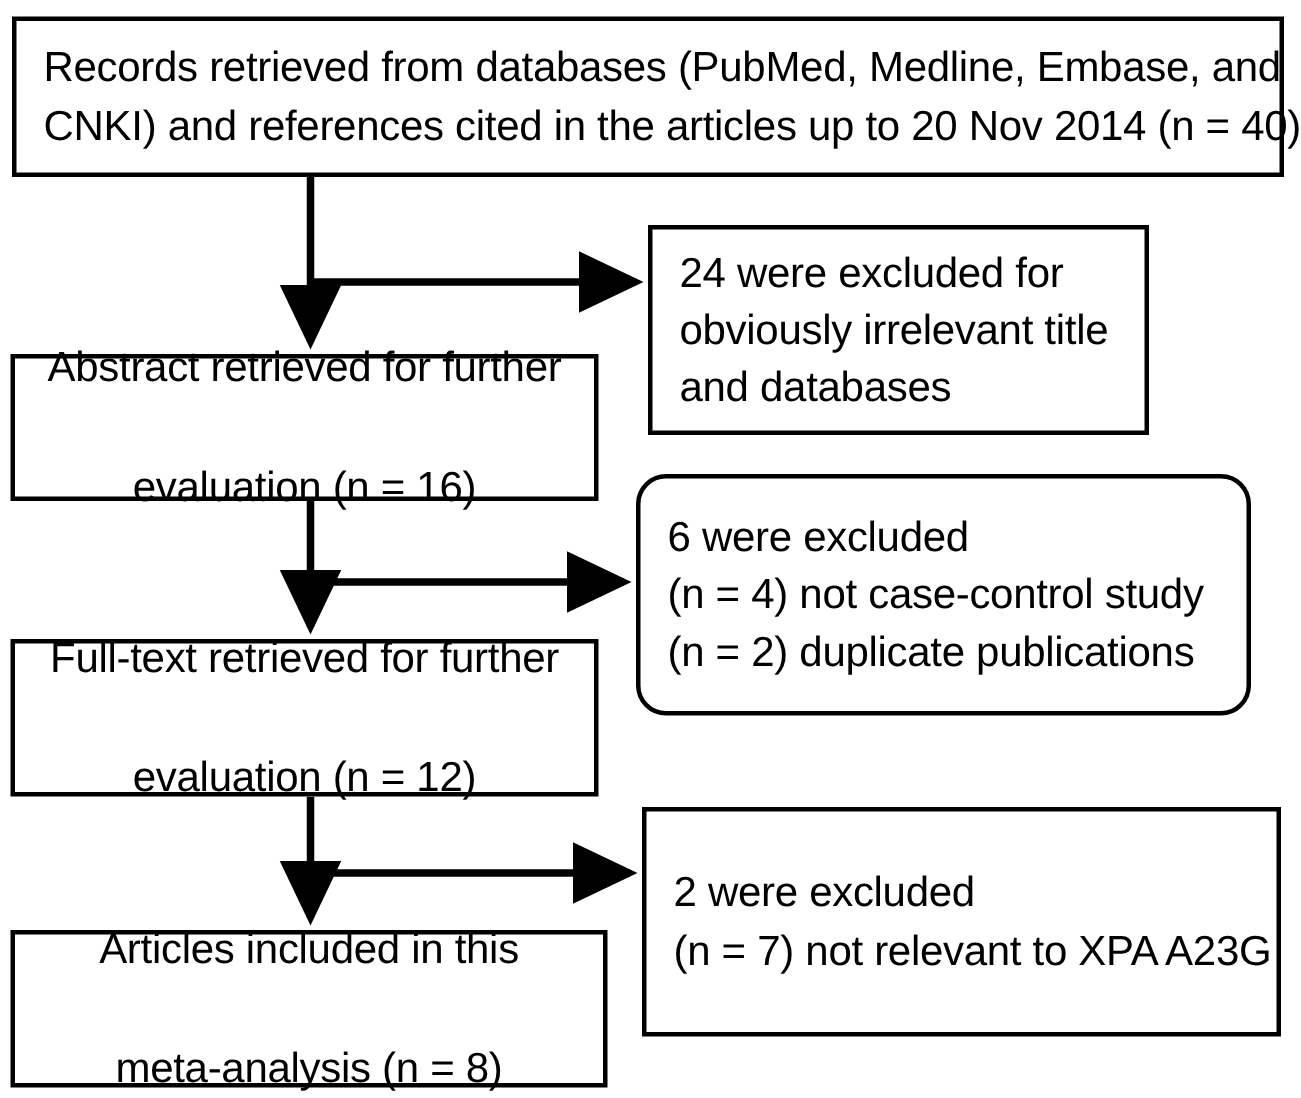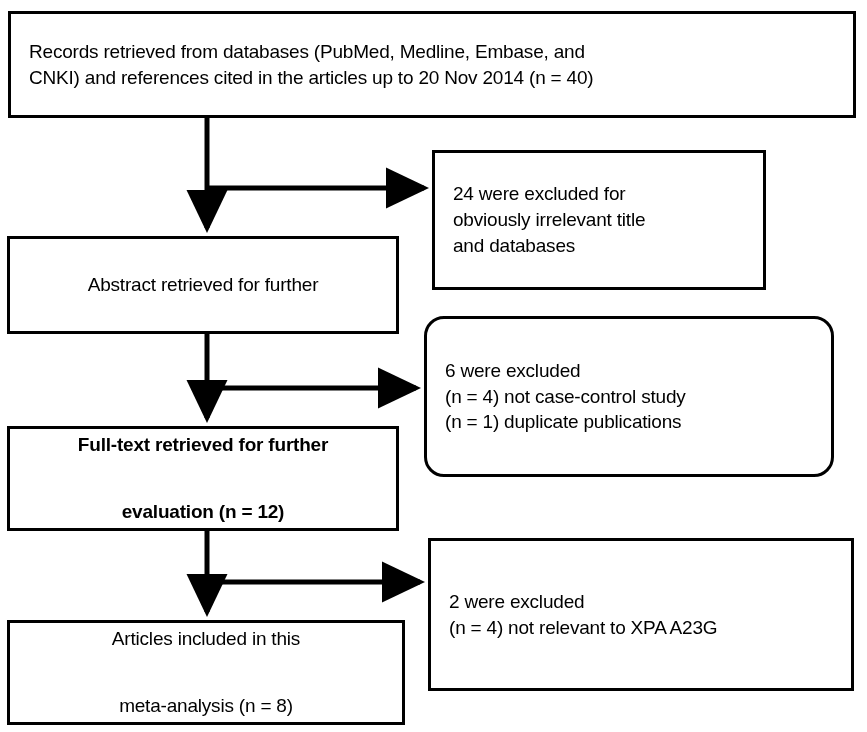--- a/index.html
+++ b/index.html
@@ -28,21 +28,21 @@
   }
   .node {
     position: absolute;
     box-sizing: border-box;
     border: 3px solid #000000;
     background: #ffffff;
     display: flex;
     flex-direction: column;
     justify-content: center;
     color: #000000;
-    font-size: 19px;
+    font-size: 28px;
     line-height: 1.36;
     letter-spacing: -0.2px;
   }
   .node .line {
     display: block;
     white-space: nowrap;
   }
   .align-left {
     align-items: flex-start;
     text-align: left;
@@ -53,21 +53,21 @@
     align-items: center;
     text-align: right;
     padding-left: 10px;
     padding-right: 10px;
     gap: 41px;
   }
 
   
   #node-records      { left: 8px;   top: 11px;  width: 848px; height: 107px; }
   #node-abstract     { left: 7px;   top: 236px; width: 392px; height: 98px;  }
-  #node-fulltext     { left: 7px;   top: 426px; width: 392px; height: 105px; font-weight: bold; }
+  #node-fulltext     { left: 7px;   top: 426px; width: 392px; height: 105px; }
   #node-included     { left: 7px;   top: 620px; width: 398px; height: 105px; }
 
   #node-excluded-1   { left: 432px; top: 150px; width: 334px; height: 140px; }
   #node-excluded-2   { left: 424px; top: 316px; width: 410px; height: 161px; border-radius: 20px; }
   #node-excluded-3   { left: 428px; top: 538px; width: 426px; height: 153px; }
 </style>
 </head>
 <body>
 
 <div id="flowchart">
@@ -101,20 +101,21 @@
     </g>
   </svg>
 
   <div class="node align-left" id="node-records">
     <span class="line">Records retrieved from databases (PubMed, Medline, Embase, and</span>
     <span class="line">CNKI) and references cited in the articles up to 20 Nov 2014 (n = 40)</span>
   </div>
 
   <div class="node align-center" id="node-abstract">
     <span class="line">Abstract retrieved for further</span>
+    <span class="line">evaluation (n = 16)</span>
   </div>
 
   <div class="node align-center" id="node-fulltext">
     <span class="line">Full-text retrieved for further</span>
     <span class="line">evaluation (n = 12)</span>
   </div>
 
   <div class="node align-center" id="node-included">
     <span class="line">Articles included in this</span>
     <span class="line">meta-analysis (n = 8)</span>
@@ -122,21 +123,21 @@
 
   <div class="node align-left" id="node-excluded-1">
     <span class="line">24 were excluded for</span>
     <span class="line">obviously irrelevant title</span>
     <span class="line">and databases</span>
   </div>
 
   <div class="node align-left" id="node-excluded-2">
     <span class="line">6 were excluded</span>
     <span class="line">(n = 4) not case-control study</span>
-    <span class="line">(n = 1) duplicate publications</span>
+    <span class="line">(n = 2) duplicate publications</span>
   </div>
 
   <div class="node align-left" id="node-excluded-3">
     <span class="line">2 were excluded</span>
-    <span class="line">(n = 4) not relevant to XPA A23G</span>
+    <span class="line">(n = 7) not relevant to XPA A23G</span>
   </div>
 
 </div>
 
 </body></html>

